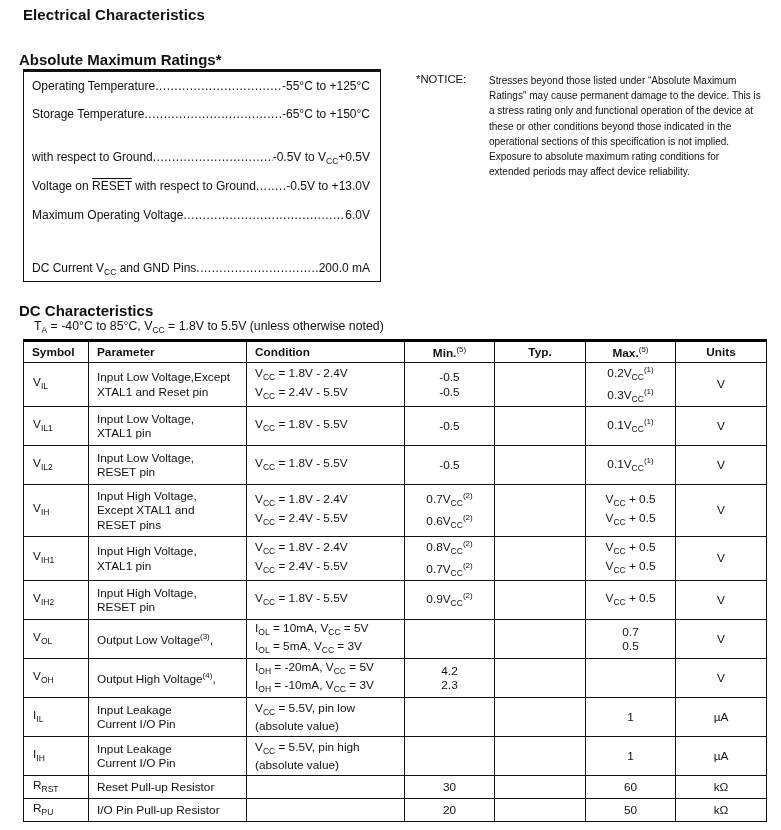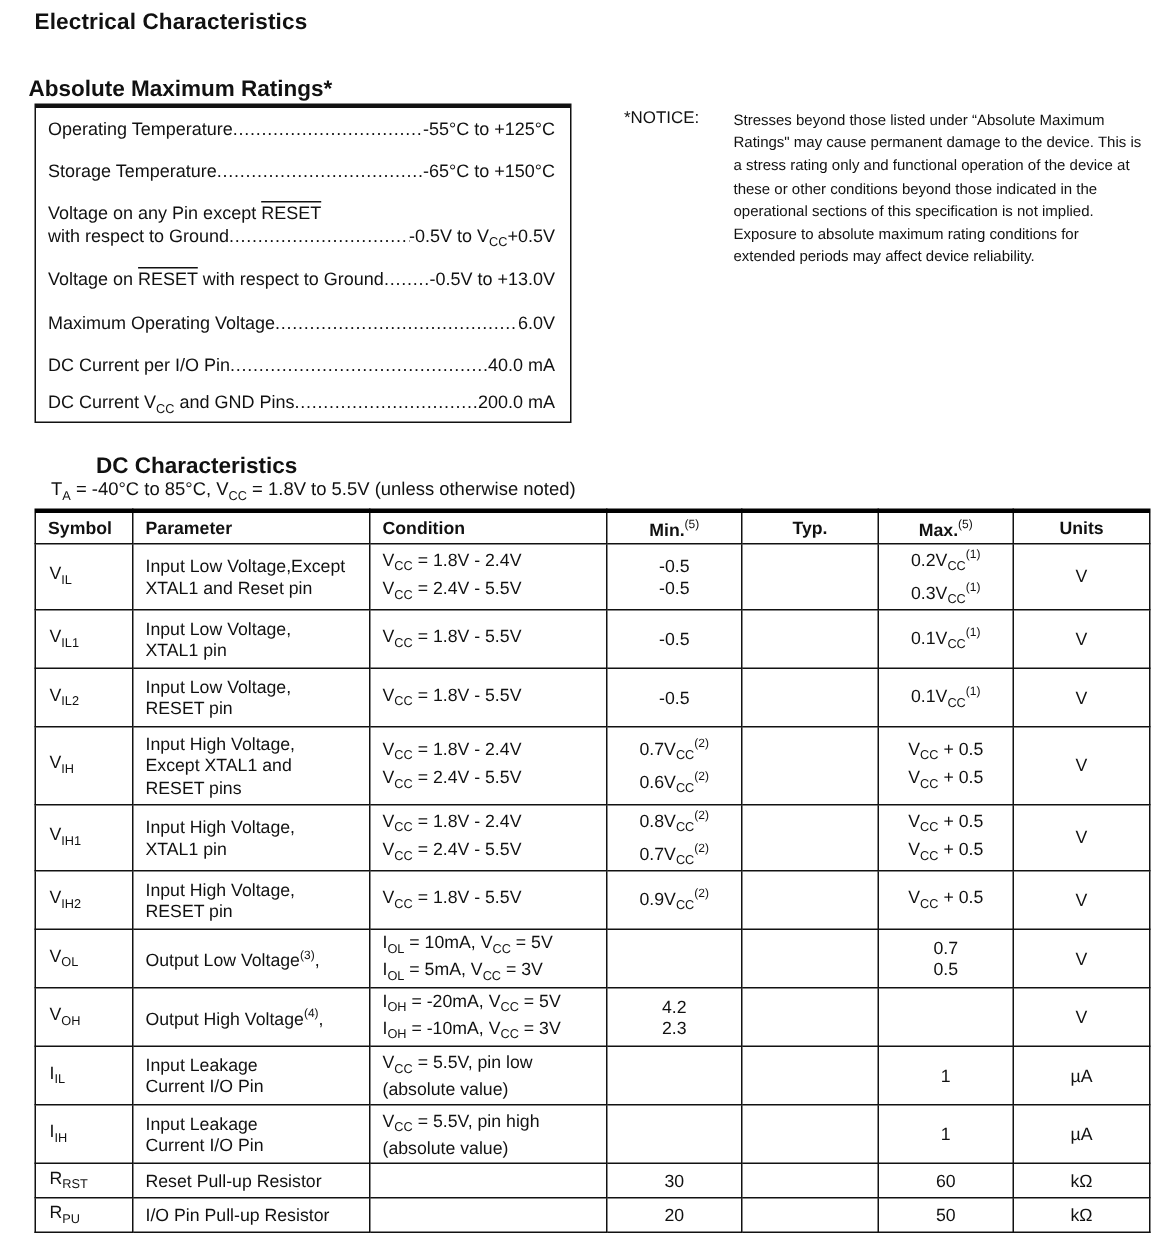--- a/index.html
+++ b/index.html
@@ -9,21 +9,21 @@
   }
   .h1 {
     position: absolute; left: 23px; top: 6px;
     font-size: 15px; font-weight: bold; letter-spacing: 0.1px;
   }
   .h2 {
     position: absolute; left: 19px;
     font-size: 15px; font-weight: bold;
   }
   #amr-title { top: 51px; }
-  #dc-title { top: 302px; margin-left: 45px; }
+  #dc-title { top: 302px; }
 
   
   .amr-box {
     position: absolute; left: 23px; top: 69px; width: 358px; height: 213px;
     border: 1px solid #111; border-top: 3px solid #111; box-sizing: border-box;
   }
   .amr-row {
     position: absolute; left: 8px; right: 10px;
     font-size: 12px; line-height: 15px;
     display: flex; align-items: flex-start; white-space: nowrap;
@@ -76,42 +76,34 @@
   <div class="amr-row" style="top:7px;">
     <span class="lbl">Operating Temperature</span>
     <span class="dots"></span>
     <span class="val">-55°C to +125°C</span>
   </div>
   <div class="amr-row" style="top:35px;">
     <span class="lbl">Storage Temperature</span>
     <span class="dots"></span>
     <span class="val">-65°C to +150°C</span>
   </div>
-  <div class="amr-row" style="top:63px;">
-    <span class="lbl"><span>Voltage on any Pin except</span> <span class="ov">RESET</span></span>
-  </div>
   <div class="amr-row" style="top:78px;">
     <span class="lbl">with respect to Ground</span>
     <span class="dots"></span>
     <span class="val"><span>-0.5V to V</span><span class="sub">CC</span><span>+0.5V</span></span>
   </div>
   <div class="amr-row" style="top:107px;">
     <span class="lbl"><span>Voltage on</span> <span class="ov">RESET</span><span> with respect to Ground</span></span>
     <span class="dots"></span>
     <span class="val">-0.5V to +13.0V</span>
   </div>
   <div class="amr-row" style="top:136px;">
     <span class="lbl">Maximum Operating Voltage</span>
     <span class="dots"></span>
     <span class="val">6.0V</span>
-  </div>
-  <div class="amr-row" style="top:164px;">
-    <span class="lbl">DC Current per I/O Pin</span>
-    <span class="dots"></span>
-    <span class="val">40.0 mA</span>
   </div>
   <div class="amr-row" style="top:189px;">
     <span class="lbl"><span>DC Current V</span><span class="sub">CC</span><span> and GND Pins</span></span>
     <span class="dots"></span>
     <span class="val">200.0 mA</span>
   </div>
 </div>
 
 <div class="notice-label">*NOTICE:</div>
 <div class="notice-text">Stresses beyond those listed under “Absolute Maximum Ratings" may cause permanent damage to the device. This is a stress rating only and functional operation of the device at these or other conditions beyond those indicated in the operational sections of this specification is not implied. Exposure to absolute maximum rating conditions for extended periods may affect device reliability.</div>

